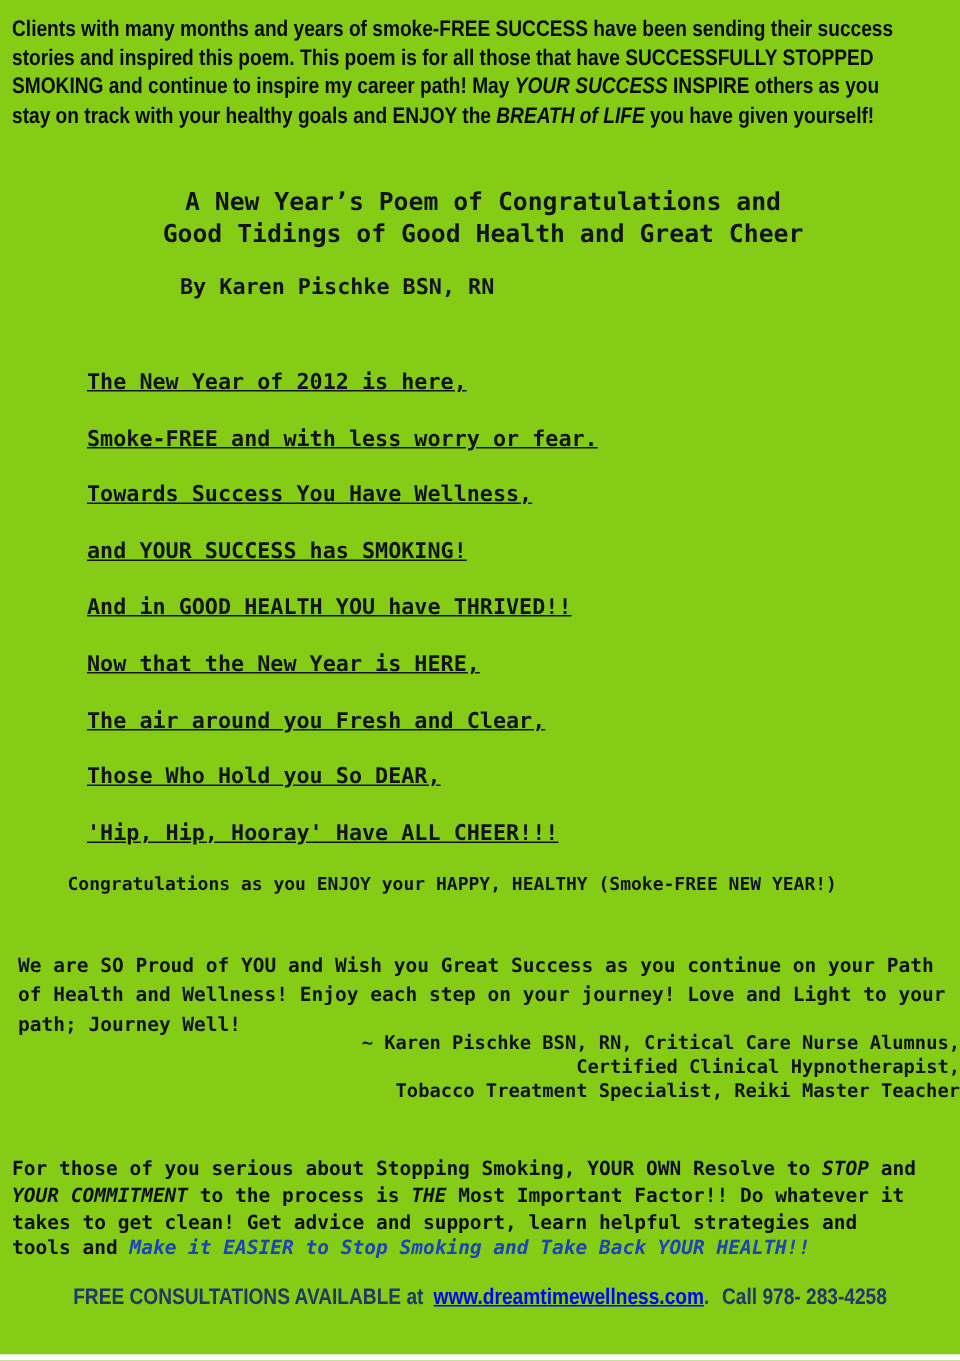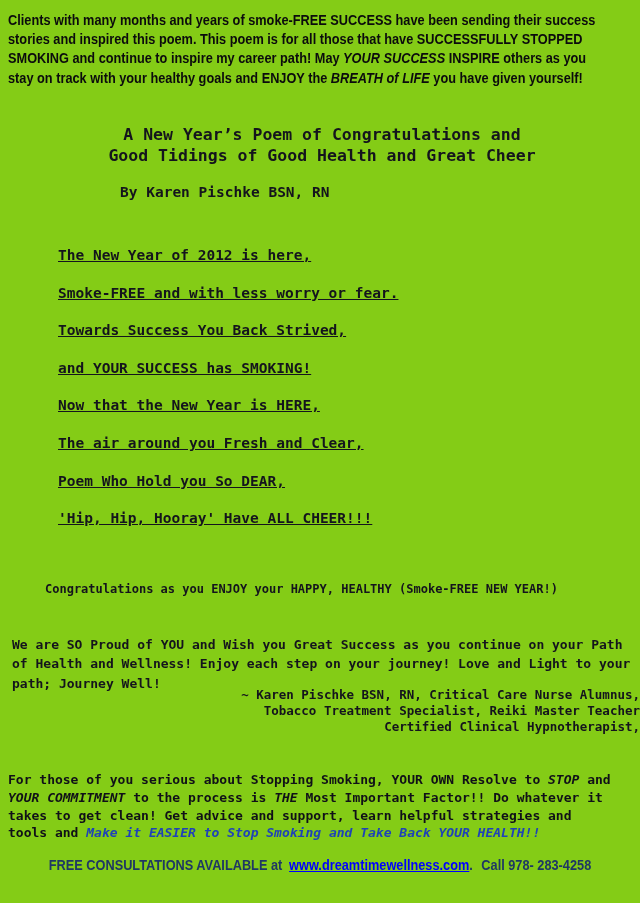--- a/index.html
+++ b/index.html
@@ -105,38 +105,39 @@
   <div class="abs title">
     <div>A New Year’s Poem of Congratulations and</div>
     <div>Good Tidings of Good Health and Great Cheer</div>
   </div>
 
   <div class="abs byline">By Karen Pischke BSN, RN</div>
 
   <div class="abs poem">
     <div>The New Year of 2012 is here,</div>
     <div>Smoke-FREE and with less worry or fear.</div>
-    <div>Towards Success You Back Strived,</div>
+    <div>Towards Success You Have Wellness,</div>
     <div>and YOUR SUCCESS has SMOKING!</div>
+    <div>And in GOOD HEALTH YOU have THRIVED!!</div>
     <div>Now that the New Year is HERE,</div>
     <div>The air around you Fresh and Clear,</div>
-    <div>Poem Who Hold you So DEAR,</div>
+    <div>Those Who Hold you So DEAR,</div>
     <div>'Hip, Hip, Hooray' Have ALL CHEER!!!</div>
   </div>
 
   <div class="abs finale">Congratulations as you ENJOY your HAPPY, HEALTHY (Smoke-FREE NEW YEAR!)</div>
 
   <div class="abs closing">We are SO Proud of YOU and Wish you Great Success as you continue on your Path
 of Health and Wellness! Enjoy each step on your journey! Love and Light to your
 path; Journey Well!</div>
 
   <div class="abs signature">
     <div>~ Karen Pischke BSN, RN, Critical Care Nurse Alumnus,</div>
+    <div>Certified Clinical Hypnotherapist,</div>
     <div>Tobacco Treatment Specialist, Reiki Master Teacher</div>
-    <div>Certified Clinical Hypnotherapist,</div>
   </div>
 
   <div class="abs advice"><span>For those of you serious about Stopping Smoking, YOUR OWN Resolve to </span><span class="it">STOP</span><span> and</span><br><span class="it">YOUR COMMITMENT</span><span> to the process is </span><span class="it">THE</span><span> Most Important Factor!! Do whatever it</span><br><span>takes to get clean! Get advice and support, learn helpful strategies and</span><br><span>tools and </span><span class="it bd accent">Make it EASIER to Stop Smoking and Take Back YOUR HEALTH!!</span></div>
 
   <div class="abs sans footer">
     <span>FREE CONSULTATIONS AVAILABLE at</span><a>www.dreamtimewellness.com</a><span>.</span><span class="call">Call 978- 283-4258</span>
   </div>
 
 </div>
 

